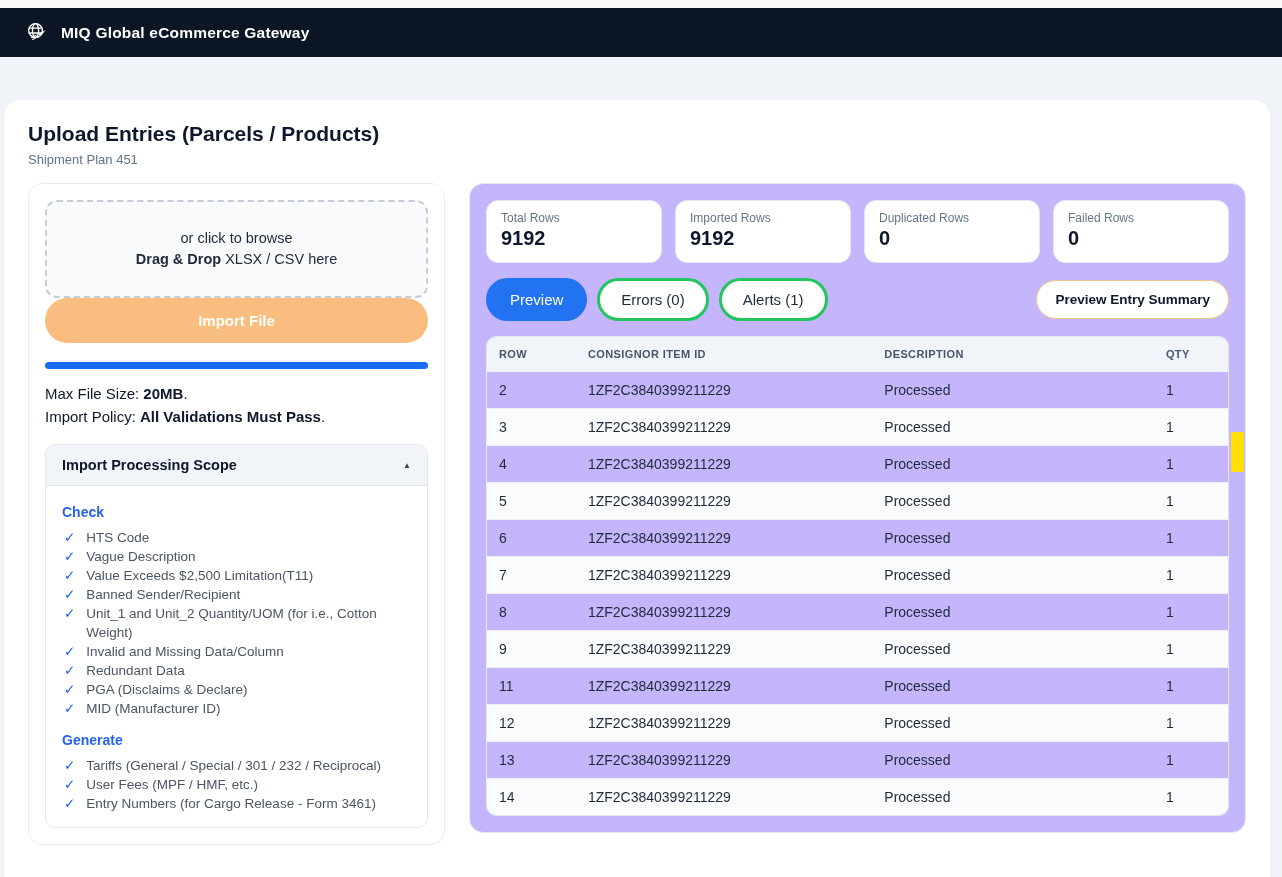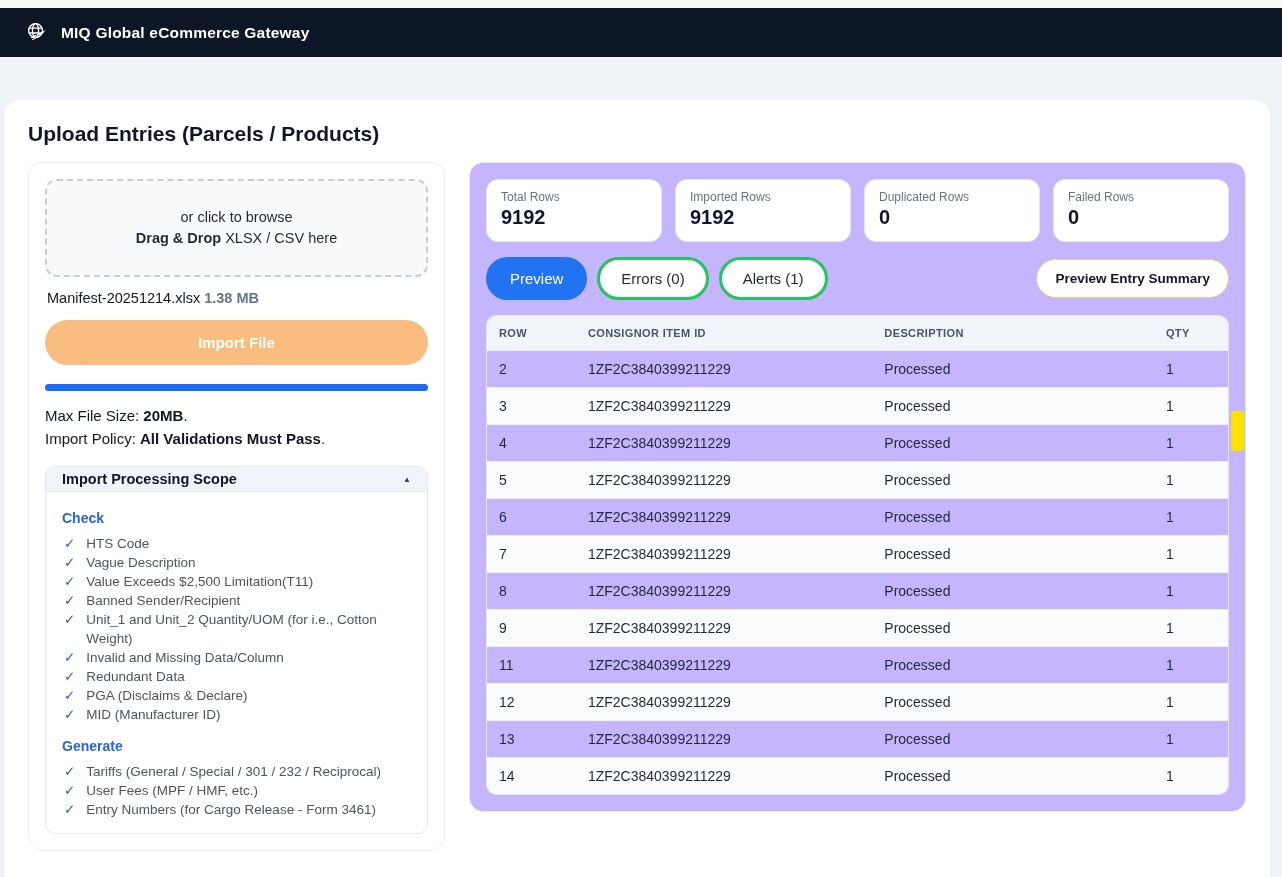--- a/index.html
+++ b/index.html
@@ -43,21 +43,21 @@
   .import-btn {
     display:block; width:100%; border:none; background:#f9bd7f; color:#fffdf8;
     font-weight:bold; font-size:15px; padding:14px 0; border-radius:999px;
     font-family:"Liberation Sans", sans-serif; cursor:pointer;
   }
   .progress-track { margin:19px 0 13px; }
   .progress-fill { height:7px; background:#1a6cf5; border-radius:6px; }
   .rule-line { font-size:15px; color:#0f172a; line-height:23px; }
   .accordion { margin-top:16px; border:1px solid #e2e8f0; border-radius:10px; overflow:hidden; }
   .acc-header {
-    background:#f1f5f9; padding:4px 16px; display:flex; align-items:center;
+    background:#f1f5f9; padding:12px 16px; display:flex; align-items:center;
     justify-content:space-between; border-bottom:1px solid #e2e8f0; cursor:pointer;
   }
   .acc-title { font-weight:bold; font-size:14.5px; color:#0f172a; }
   .caret { font-size:8px; color:#334155; }
   .acc-body { padding:4px 16px 14px; }
   .scope-heading { color:#2563eb; font-weight:bold; font-size:14px; margin:14px 0 8px; }
   .scope-item { display:flex; gap:11px; font-size:13.5px; color:#4b5563; line-height:19px; margin:0 0 0 2px; }
   .check { color:#2563eb; }
 
   
@@ -111,33 +111,30 @@
       <path d="M4.2 7.5 H17.8 M3.8 12.5 H18.2"></path>
       <path d="M13.5 13.5 L21.5 9.5 L17 15 L15 14.6 Z" fill="#ffffff" stroke="none"></path>
       <path d="M6.5 17.5 L12 14.5 M7.5 19.5 L12.5 16.8" stroke-width="1.1"></path>
     </svg>
   </span>
   <span class="navbar-title">MIQ Global eCommerce Gateway</span>
 </header>
 
 <main class="main-card">
   <h1 class="page-title" style="margin:0;">Upload Entries (Parcels / Products)</h1>
+  <div class="page-subtitle">Shipment Plan 451</div>
 
   <div class="columns">
 
     <section class="left-panel">
       <div class="dropzone">
         <div>or click to browse</div>
         <div><b>Drag &amp; Drop</b><span> XLSX / CSV here</span></div>
       </div>
 
-      <div class="file-line">
-        <span>Manifest-20251214.xlsx</span>
-        <span class="file-size"> <span>1.38 MB</span></span>
-      </div>
 
       <button class="import-btn">Import File</button>
 
       <div class="progress-track">
         <div class="progress-fill" style="width: 100%;"></div>
       </div>
 
       <div>
           <div class="rule-line"><span>Max File Size: </span><b>20MB</b><span>.</span></div>
           <div class="rule-line"><span>Import Policy: </span><b>All Validations Must Pass</b><span>.</span></div>

